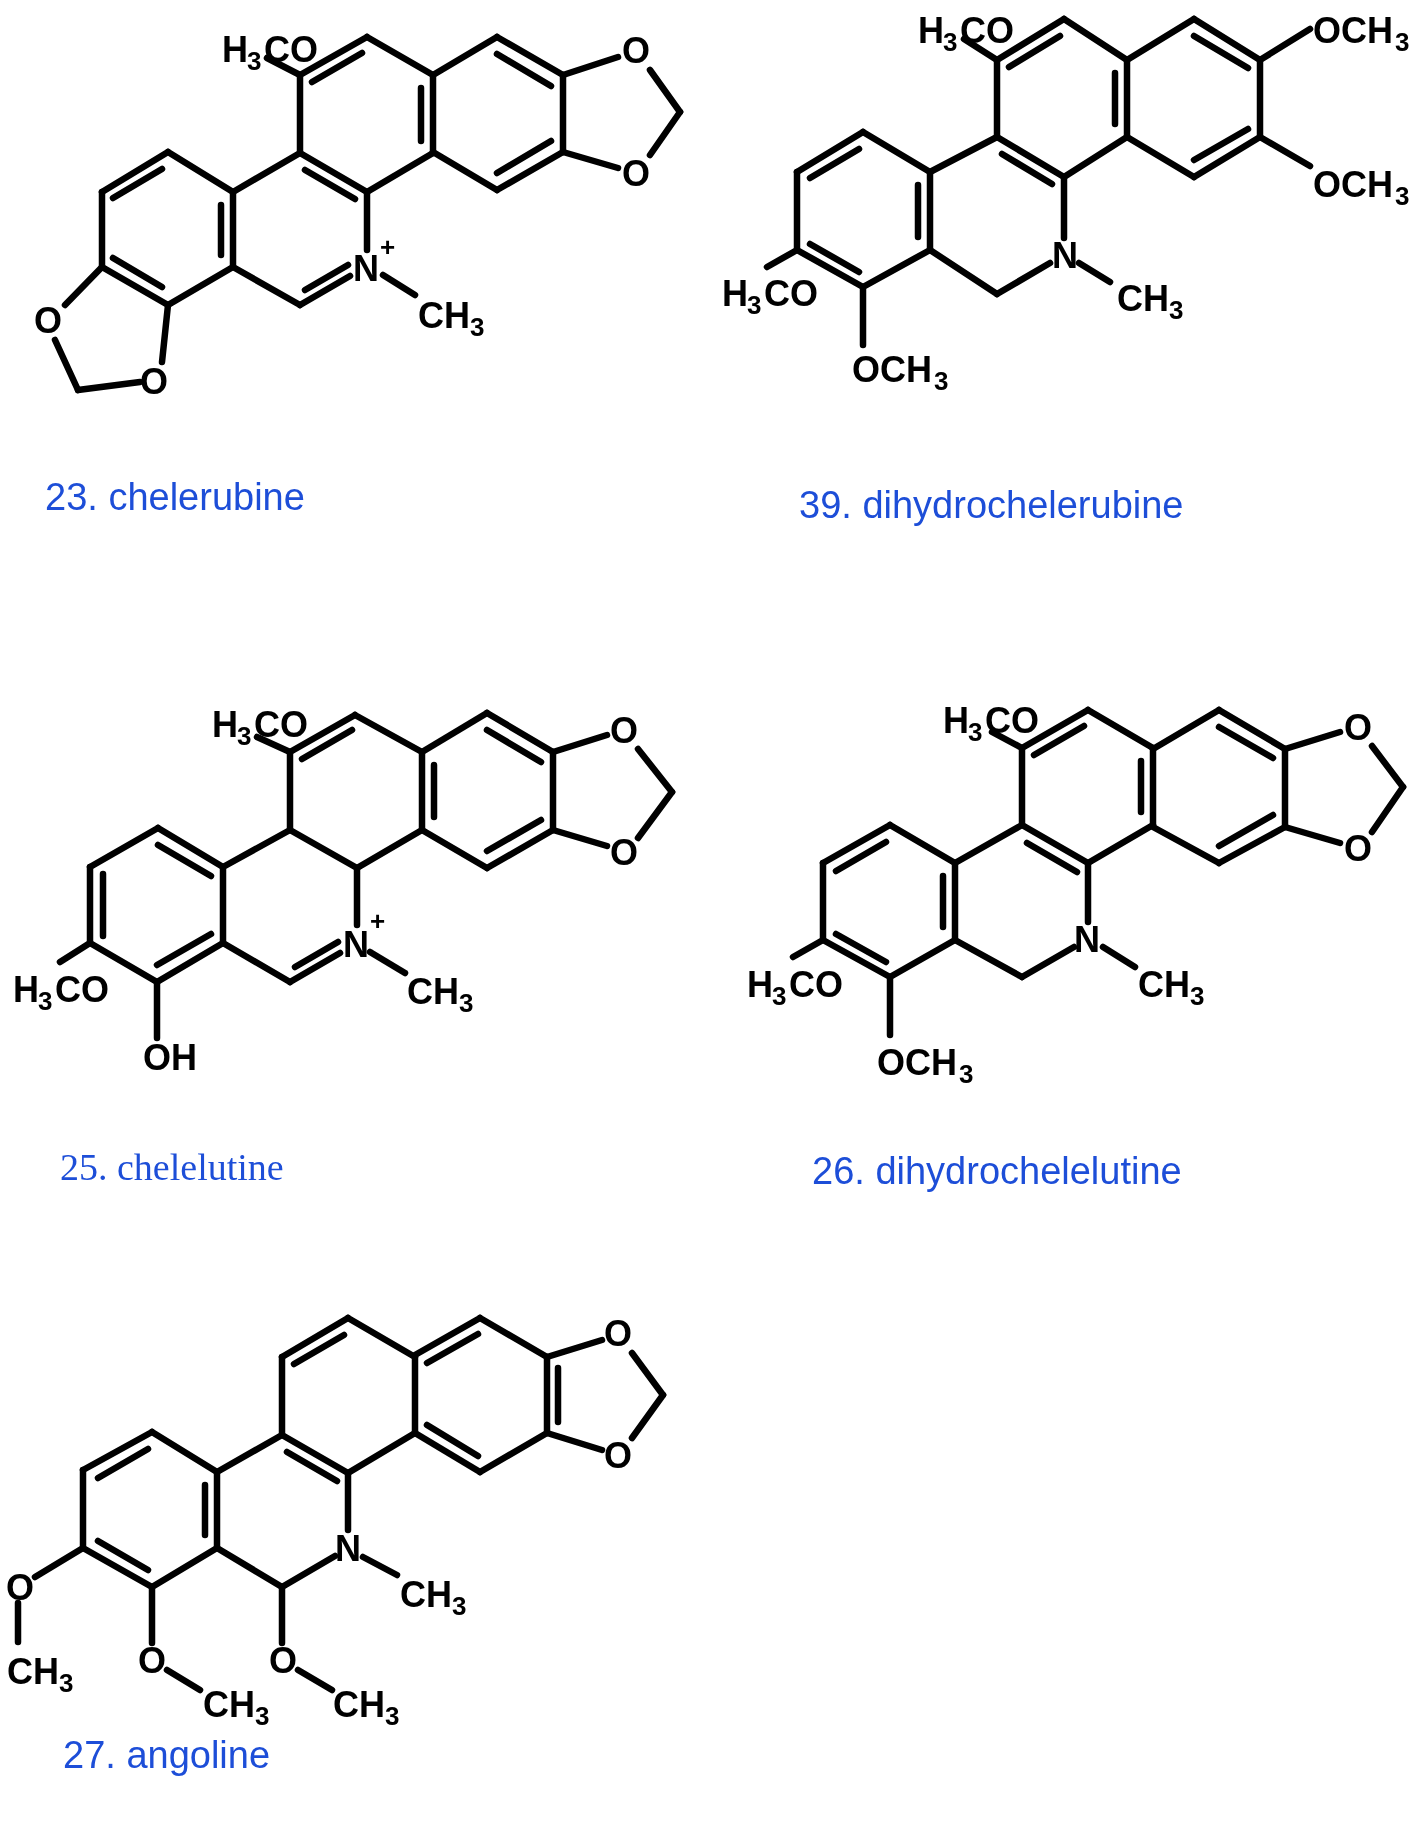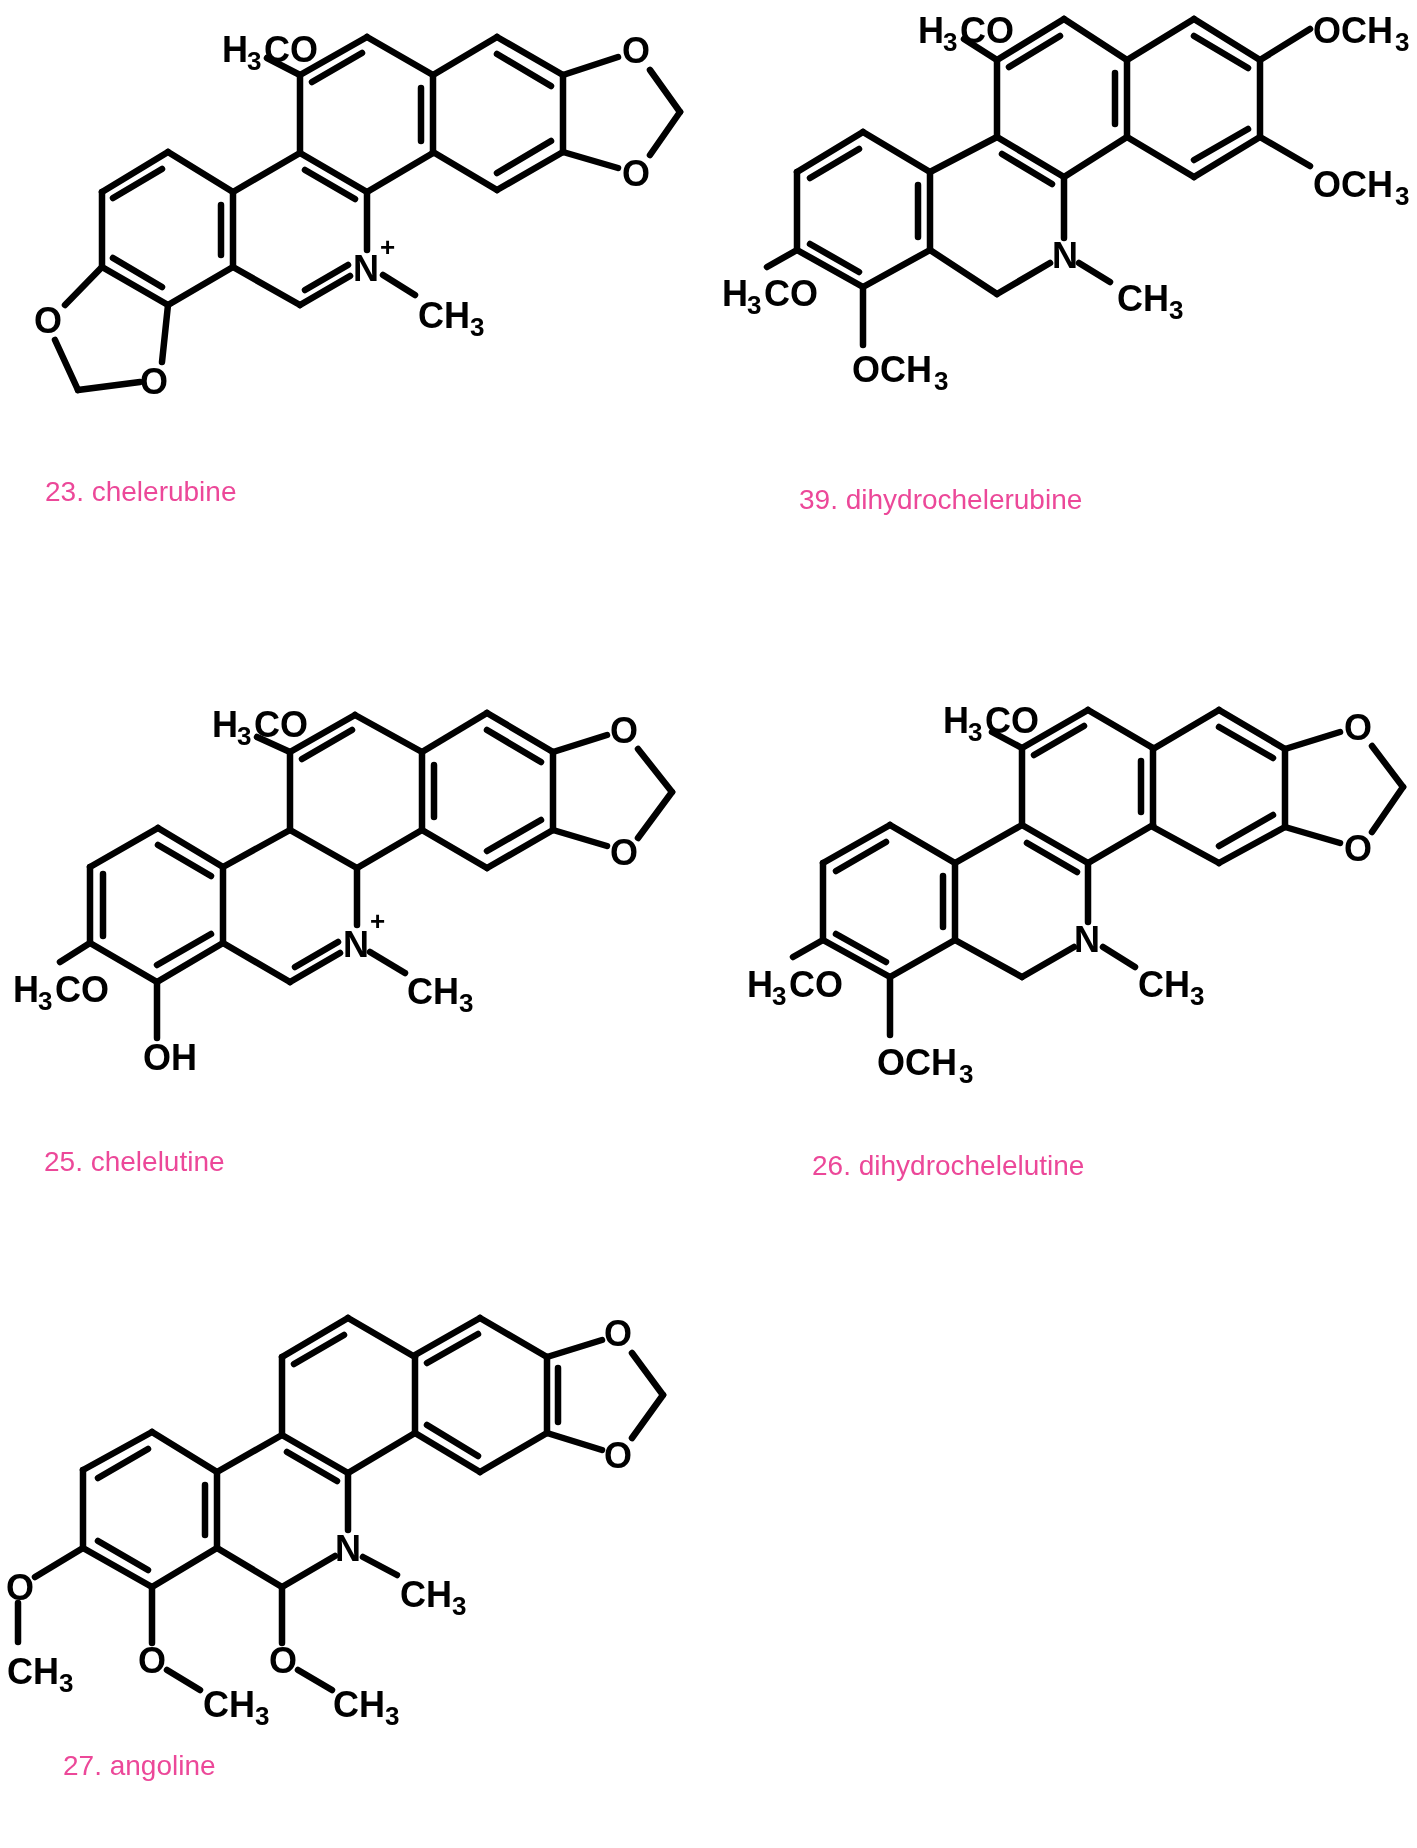--- a/index.html
+++ b/index.html
@@ -2,21 +2,21 @@
 <html><head>
 <meta charset="utf-8">
 <style>
   html, body { margin: 0; padding: 0; background: #ffffff; }
   body { width: 1417px; height: 1848px; position: relative; overflow: hidden; }
   #canvas { position: absolute; left: 0; top: 0; width: 1417px; height: 1848px; }
   .bond { stroke: #000000; stroke-width: 6.5; stroke-linecap: round; fill: none; }
   .atom { font-family: "Liberation Sans", sans-serif; font-weight: bold; fill: #000000; }
   .caption {
     position: absolute; font-family: "Liberation Sans", sans-serif;
-    font-size: 28px; color: #ec4899; white-space: nowrap; line-height: 1;
+    font-size: 38px; color: #1d4ed8; white-space: nowrap; line-height: 1;
   }
 </style>
 </head>
 <body>
 
 <div id="figure">
   <svg id="canvas" xmlns="http://www.w3.org/2000/svg" width="1417" height="1848" viewBox="0 0 1417 1848">
       <g>
         <line x1="168" y1="152" x2="102" y2="192" class="bond"></line>
         <line x1="102" y1="192" x2="102" y2="267" class="bond"></line>
@@ -279,16 +279,16 @@
         <text x="269" y="1673" class="atom" font-size="36">O</text>
         <text x="333" y="1717" class="atom" font-size="36">CH</text>
         <text x="385" y="1725" class="atom" font-size="26">3</text>
         <text x="604" y="1346" class="atom" font-size="36">O</text>
         <text x="604" y="1468" class="atom" font-size="36">O</text>
       </g>
     </svg>
 
   <div class="caption" id="cap-23" style="left: 45px; top: 478px;">23. chelerubine</div>
   <div class="caption" id="cap-24" style="left: 799px; top: 486px;">39. dihydrochelerubine</div>
-  <div class="caption" id="cap-25" style="left: 44px; top: 1148px;">25. chelelutine</div>
+  <div class="caption" id="cap-25" style="left: 60px; top: 1148px; font-family: Liberation Serif, serif;">25. chelelutine</div>
   <div class="caption" id="cap-26" style="left: 812px; top: 1152px; text-align: right;">26. dihydrochelelutine</div>
-  <div class="caption" id="cap-27" style="left: 63px; top: 1736px; margin-top: 16px;">27. angoline</div>
+  <div class="caption" id="cap-27" style="left: 63px; top: 1736px;">27. angoline</div>
 </div>
 
 </body></html>

